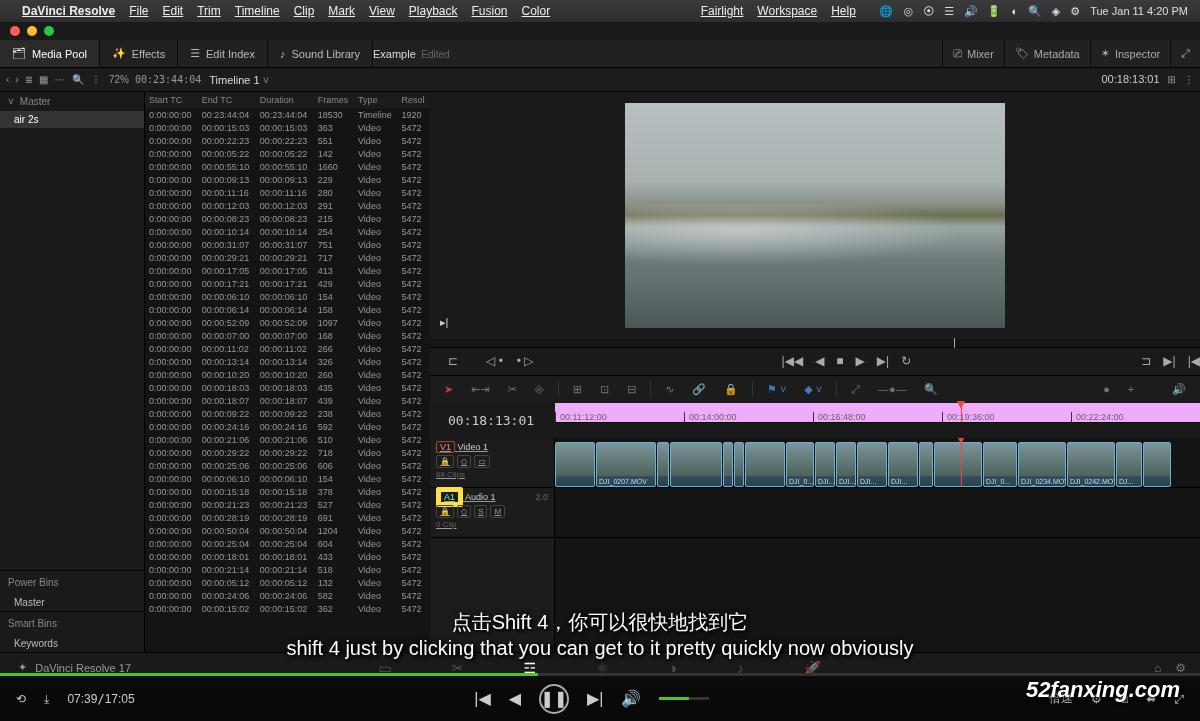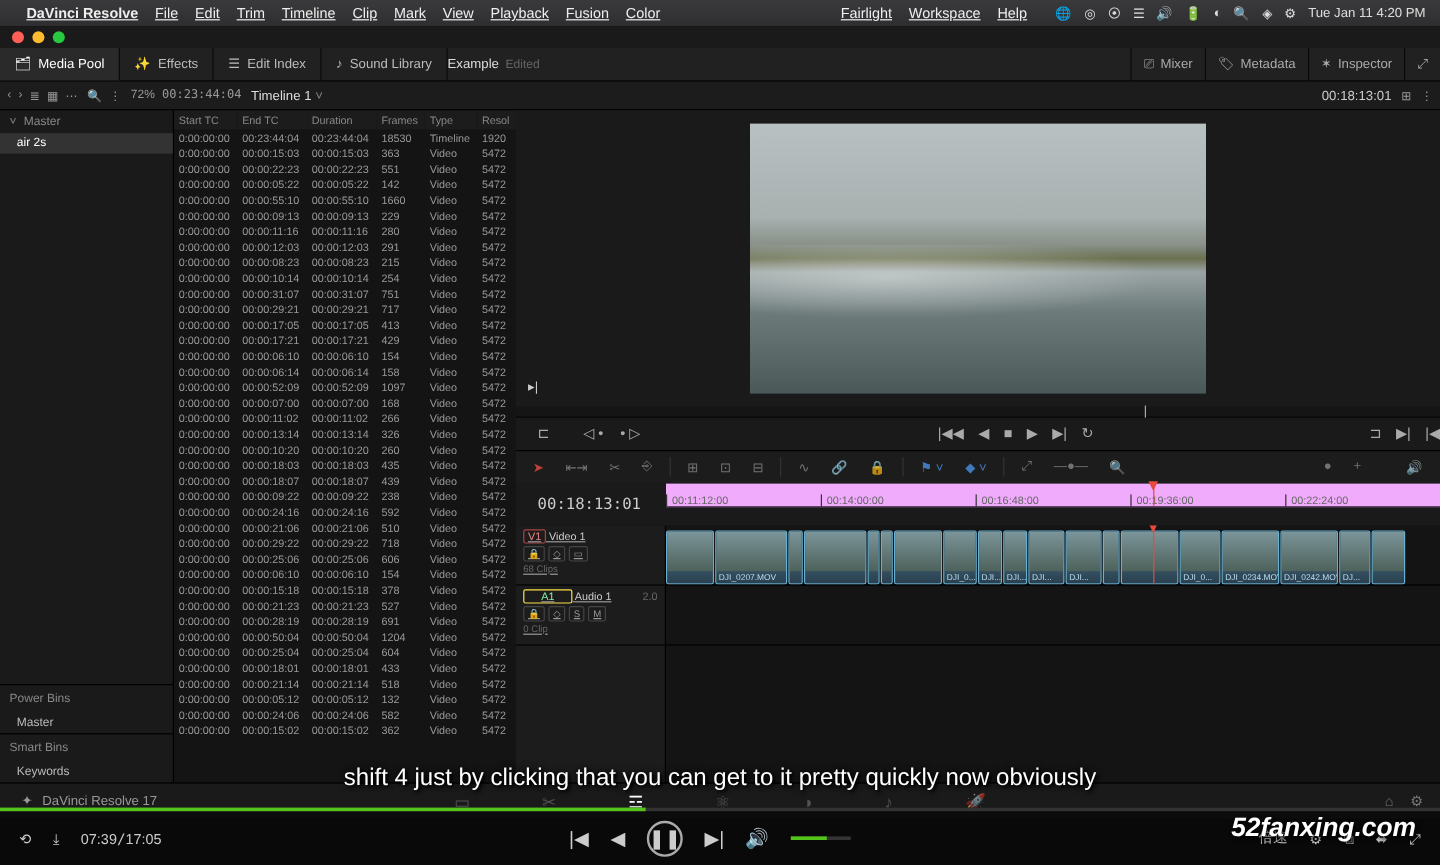--- a/index.html
+++ b/index.html
@@ -592,21 +592,21 @@
             <span style="border:1px solid #a44;padding:0 3px;border-radius:2px;color:#e88">V1</span>
             <span class="lbl">Video 1</span>
             <div class="ctrls">
                 <span>🔒</span>
                 <span>◇</span>
                 <span>▭</span>
               </div>
             <div style="font-size:8px;color:#666;margin-top:2px">68 Clips</div>
           </div>
           <div class="track-header">
-            <span style="border:1px solid #fde047;padding:0 14px;border-radius:2px;color:#8ea">A1</span>
+            <span style="border:5px solid #fde047;padding:0 3px;border-radius:2px;color:#8ea">A1</span>
             <span class="lbl">Audio 1</span>
             <span style="float:right;color:#666">2.0</span>
             <div class="ctrls">
                 <span>🔒</span>
                 <span>◇</span>
                 <span>S</span>
                 <span>M</span>
               </div>
             <div style="font-size:8px;color:#666;margin-top:2px">0 Clip</div>
           </div>
@@ -691,20 +691,21 @@
   <span class="pg">◑</span>
   <span class="pg">♪</span>
   <span class="pg">🚀</span>
   <div class="ricons">
     <span>⌂</span>
     <span>⚙</span>
   </div>
 </div>
 
 <div class="subtitles">
+  <div>点击Shift 4，你可以很快地找到它</div>
   <div>shift 4 just by clicking that you can get to it pretty quickly now obviously</div>
 </div>
 
 <div class="watermark">52fanxing.com</div>
 
 <div class="player-bar">
   <div class="progress">
       <div class="fill"></div>
     </div>
   <div class="player-ctrls">

